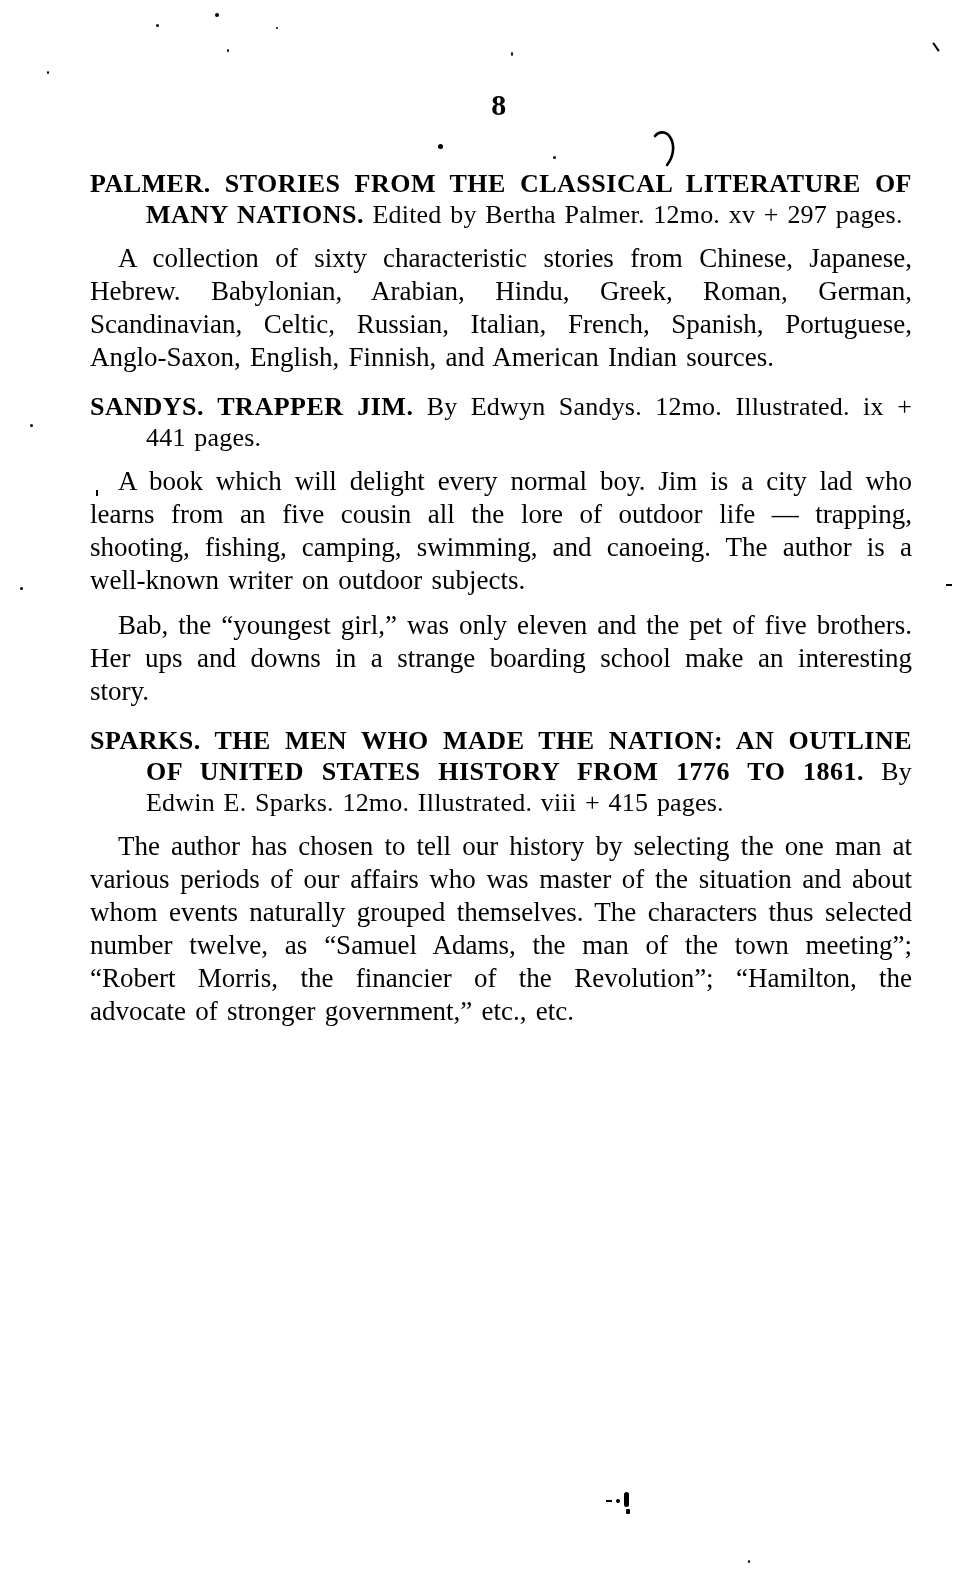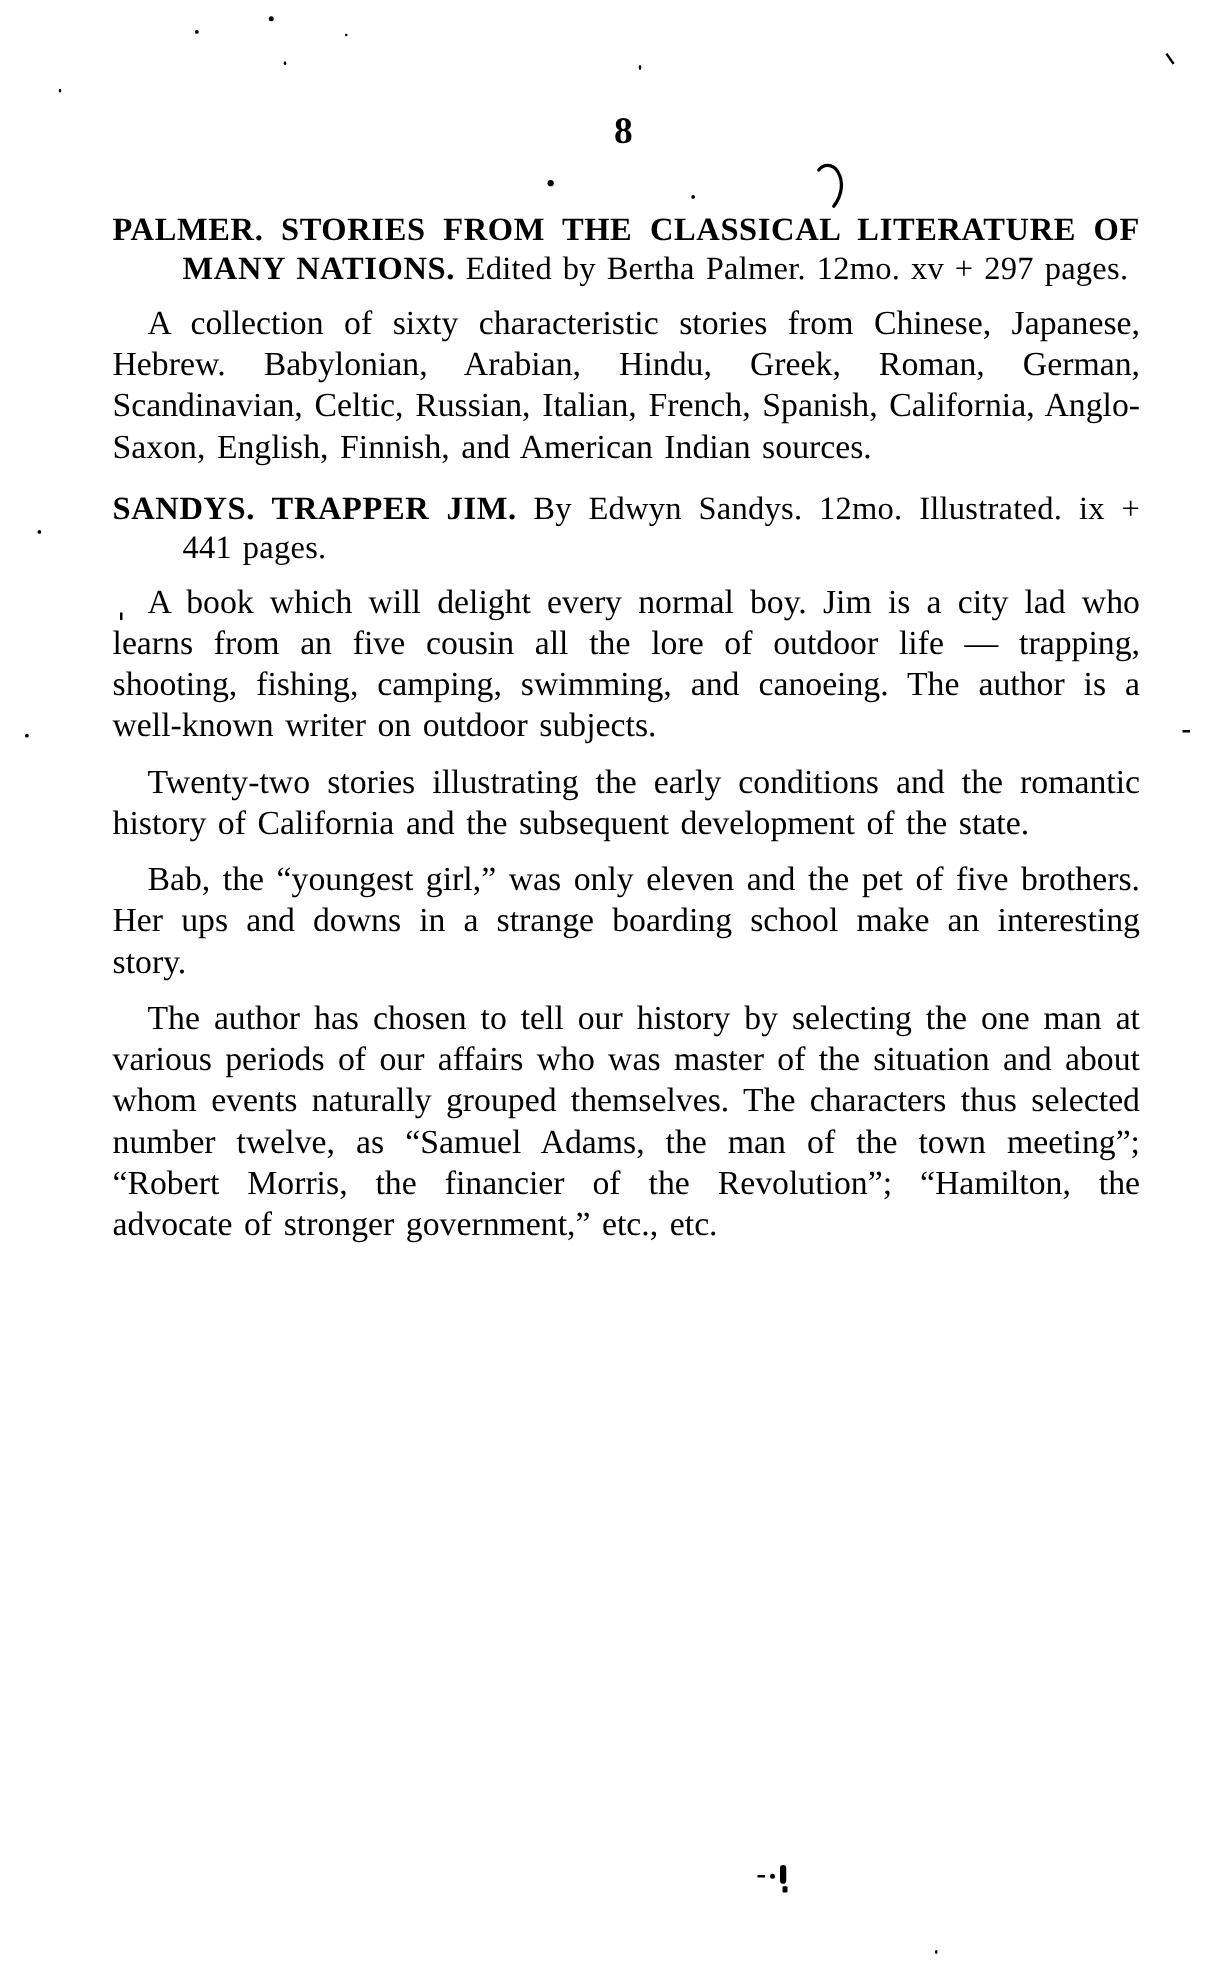--- a/index.html
+++ b/index.html
@@ -117,37 +117,37 @@
     <i class="b1"></i>
       <i class="b2"></i>
       <i class="b3"></i>
       <i class="b4"></i>
   </span>
 
   <div class="content">
 
     <section class="entry">
       <p class="entry-heading"><span class="entry-title">PALMER. STORIES FROM THE CLASSICAL LITERATURE OF MANY NATIONS.</span> <span class="entry-details">Edited by Bertha Palmer. 12mo. xv + 297 pages.</span></p>
-      <p class="entry-description">A collection of sixty characteristic stories from Chinese, Japanese, Hebrew. Babylonian, Arabian, Hindu, Greek, Roman, German, Scandinavian, Celtic, Russian, Italian, French, Spanish, California, Anglo-Saxon, English, Finnish, and American Indian sources.</p>
+      <p class="entry-description">A collection of sixty characteristic stories from Chinese, Japanese, Hebrew. Babylonian, Arabian, Hindu, Greek, Roman, German, Scandinavian, Celtic, Russian, Italian, French, Spanish, Portuguese, Anglo-Saxon, English, Finnish, and American Indian sources.</p>
     </section>
 
     <section class="entry">
     </section>
 
     <section class="entry">
       <p class="entry-heading"><span class="entry-title">SANDYS. TRAPPER JIM.</span> <span class="entry-details">By Edwyn Sandys. 12mo. Illustrated. ix + 441 pages.</span></p>
       <p class="entry-description">A book which will delight every normal boy. Jim is a city lad who learns from an five cousin all the lore of outdoor life — trapping, shooting, fishing, camping, swimming, and canoeing. The author is a well-known writer on outdoor subjects.</p>
     </section>
 
     <section class="entry">
-      <p class="entry-description">Twenty-two stories illustrating the early conditions and the romantic history of California and the subsequent development of the state.</p>
     </section>
 
     <section class="entry">
       <p class="entry-description">Bab, the “youngest girl,” was only eleven and the pet of five brothers. Her ups and downs in a strange boarding school make an interesting story.</p>
     </section>
 
     <section class="entry">
+      <p class="entry-heading"><span class="entry-title">SPARKS. THE MEN WHO MADE THE NATION: AN OUTLINE OF UNITED STATES HISTORY FROM 1776 TO 1861.</span> <span class="entry-details">By Edwin E. Sparks. 12mo. Illustrated. viii + 415 pages.</span></p>
       <p class="entry-description">The author has chosen to tell our history by selecting the one man at various periods of our affairs who was master of the situation and about whom events naturally grouped themselves. The characters thus selected number twelve, as “Samuel Adams, the man of the town meeting”; “Robert Morris, the financier of the Revolution”; “Hamilton, the advocate of stronger government,” etc., etc.</p>
     </section>
 
   </div>
 </div>
 
 </body></html>

